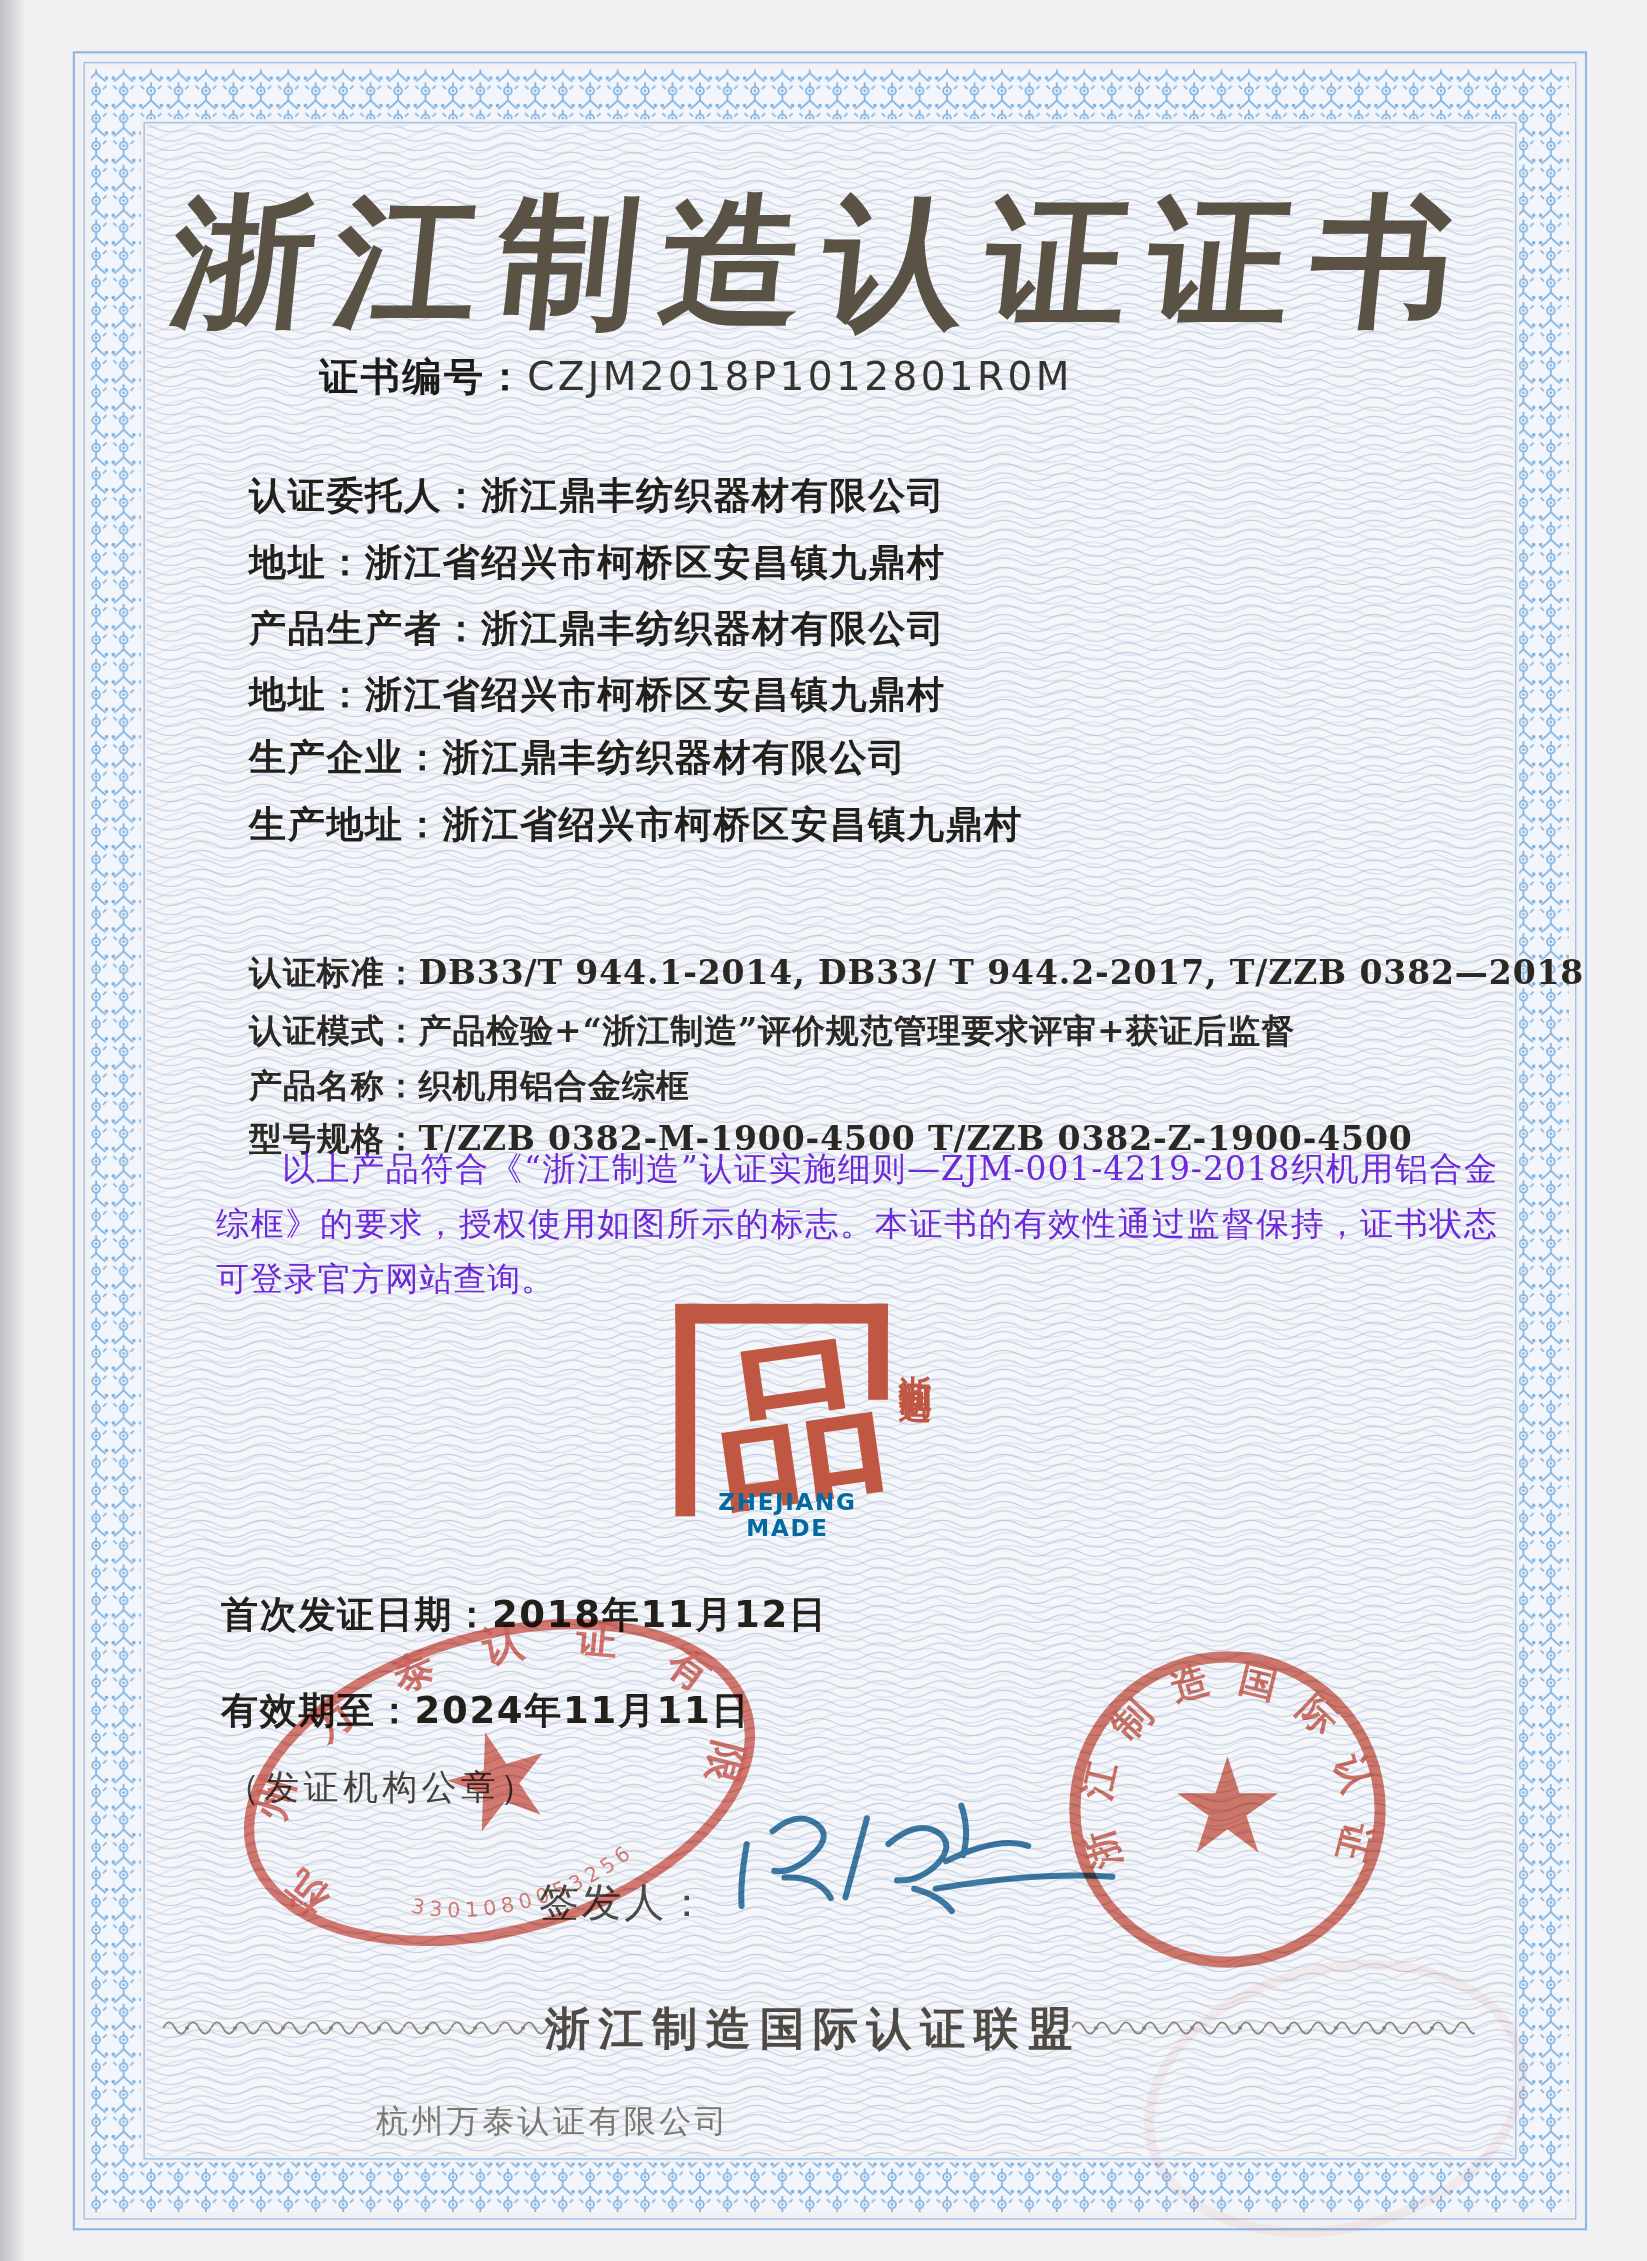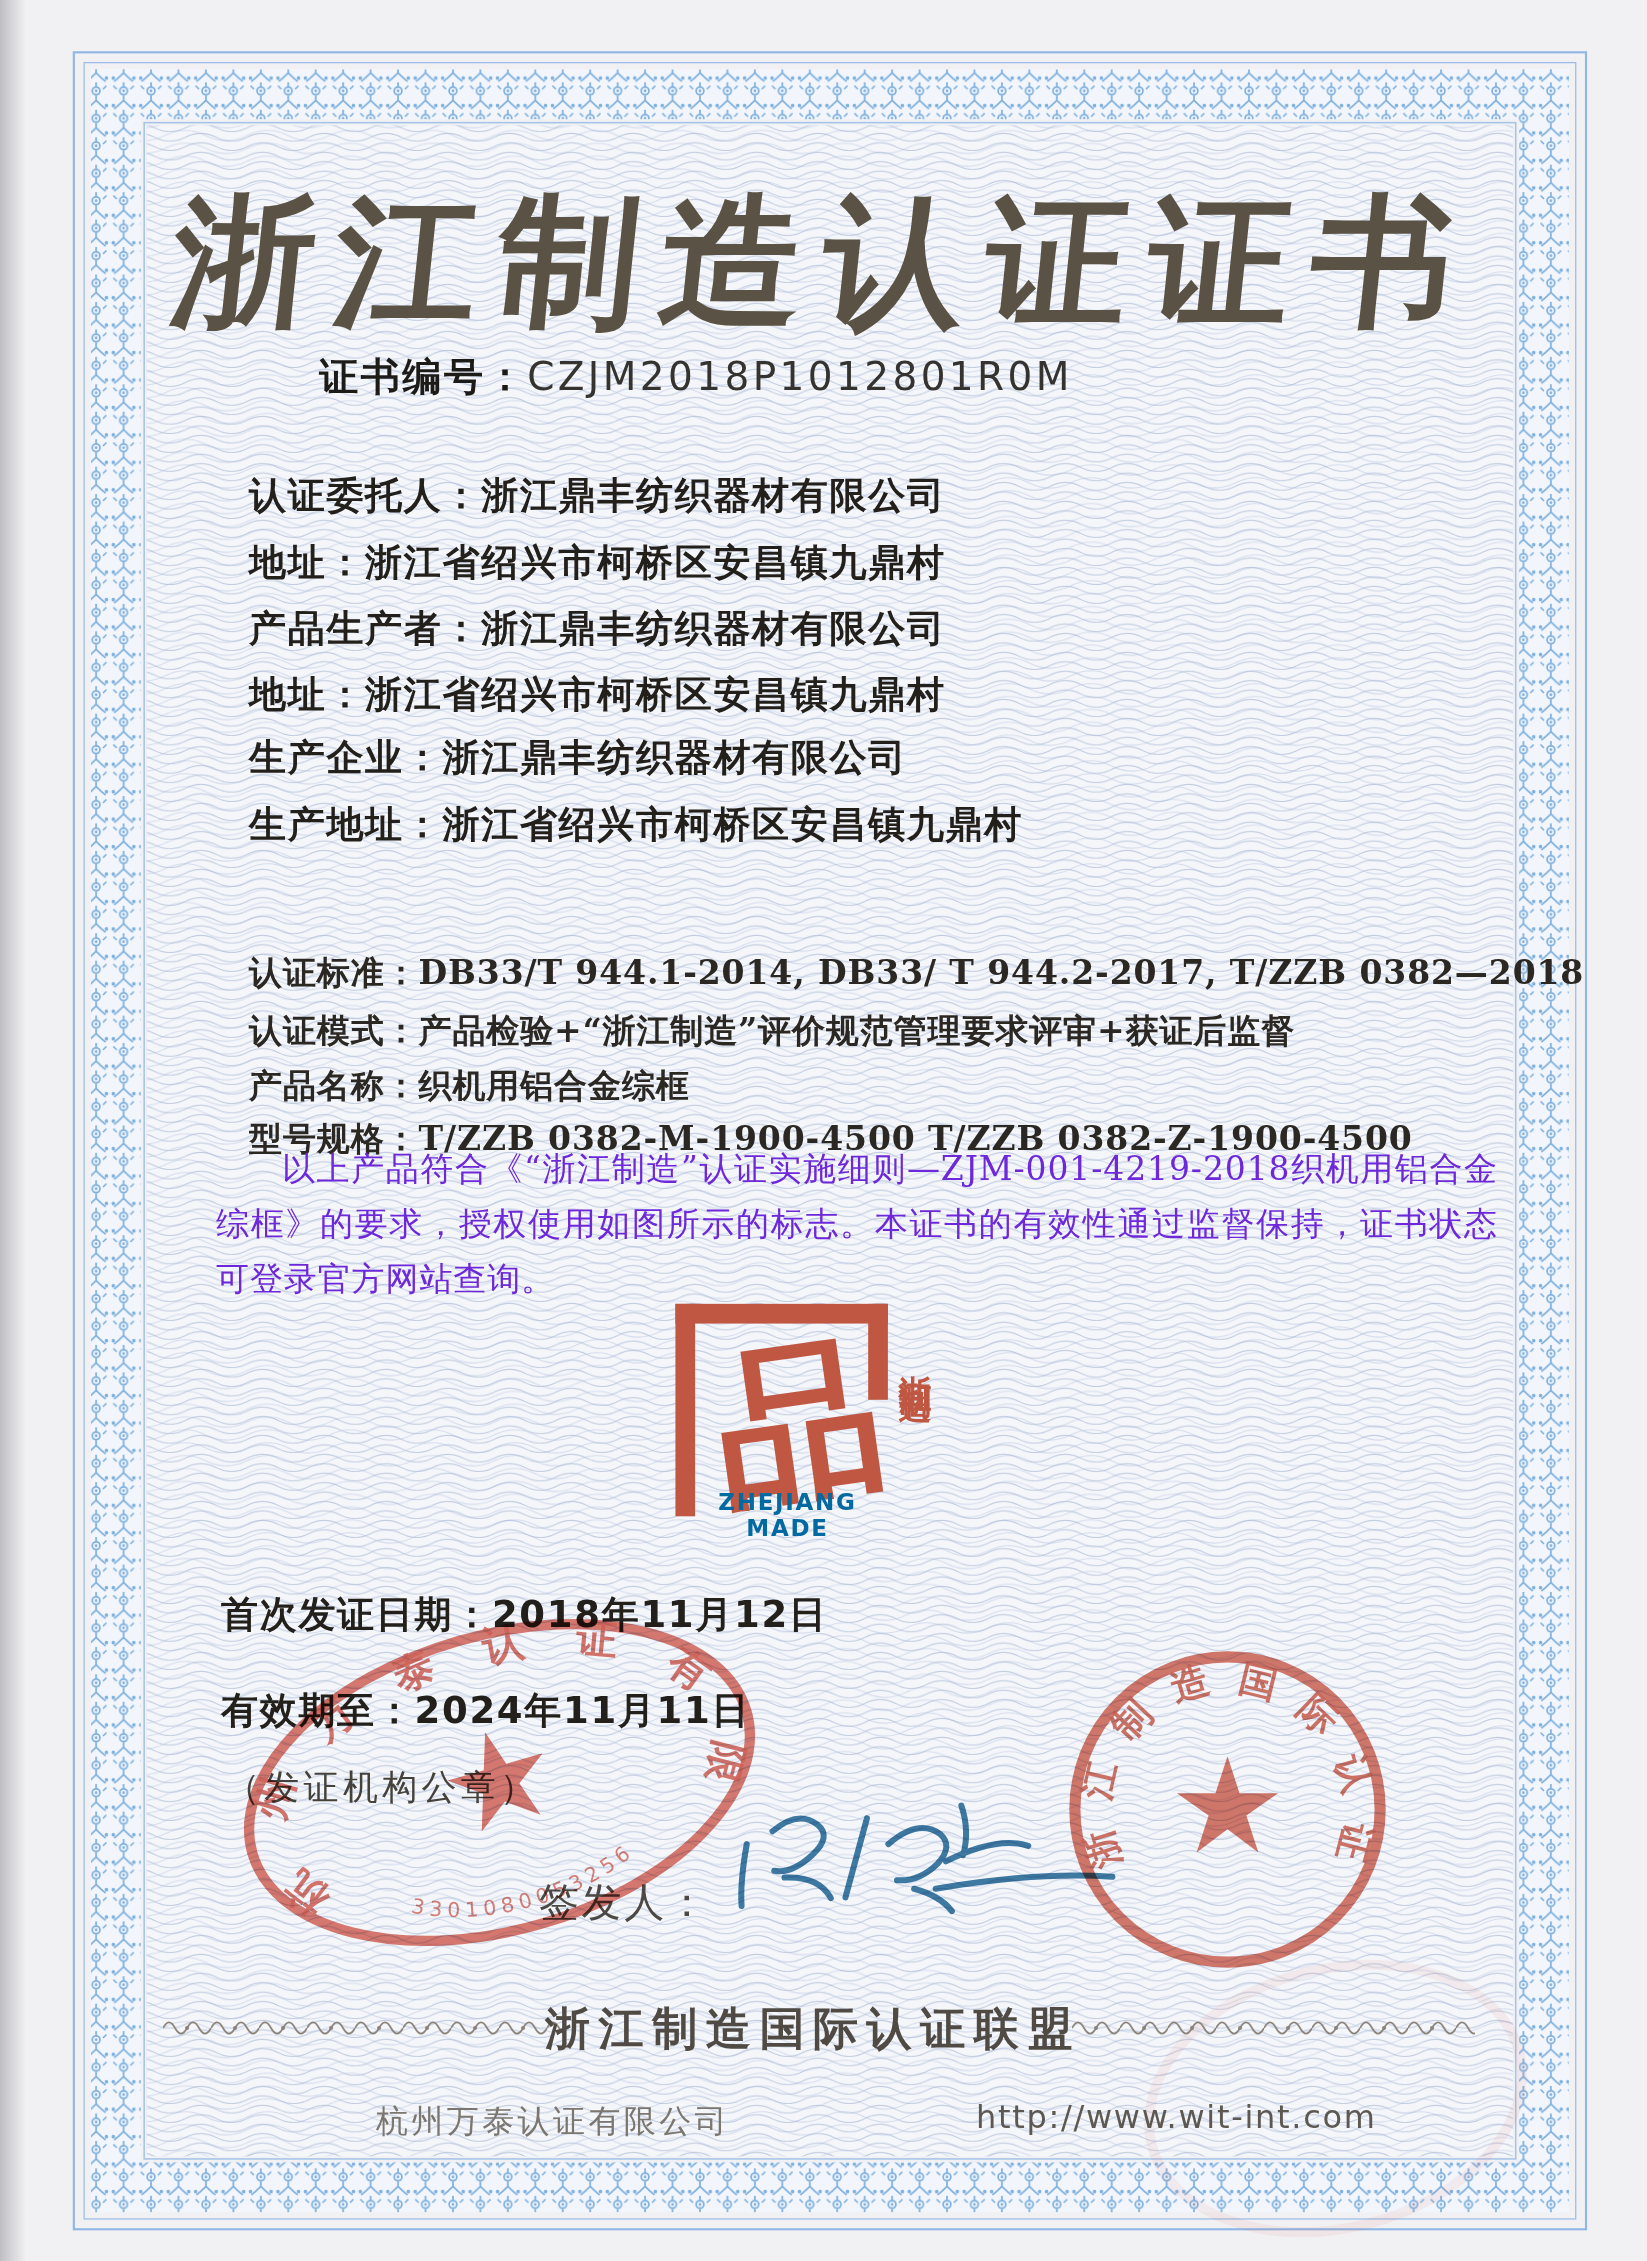--- a/index.html
+++ b/index.html
@@ -167,17 +167,16 @@
       </pattern>
     </defs>
     <rect width="470" height="28" fill="url(#flr)"></rect>
   </svg>
   <div class="row alliance-line">浙江制造国际认证联盟</div>
   <svg class="abs" style="left:1072px;top:2016px;z-index:3" width="403" height="24" viewBox="0 0 470 28">
     <rect width="470" height="28" fill="url(#flr)"></rect>
   </svg>
 
   <div class="row footer-issuer">杭州万泰认证有限公司</div>
-  <div class="row footer-url">http://www.wit-int.com</div>
 
   <div class="abs scan-edge"></div>
 </div>
 
 
 </body></html>

